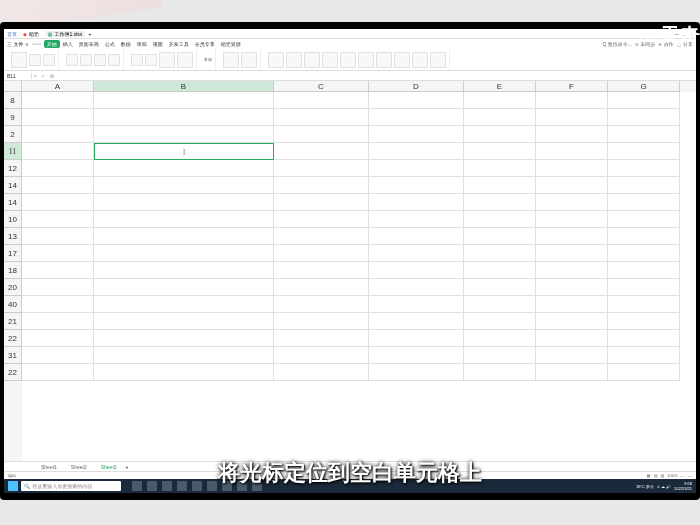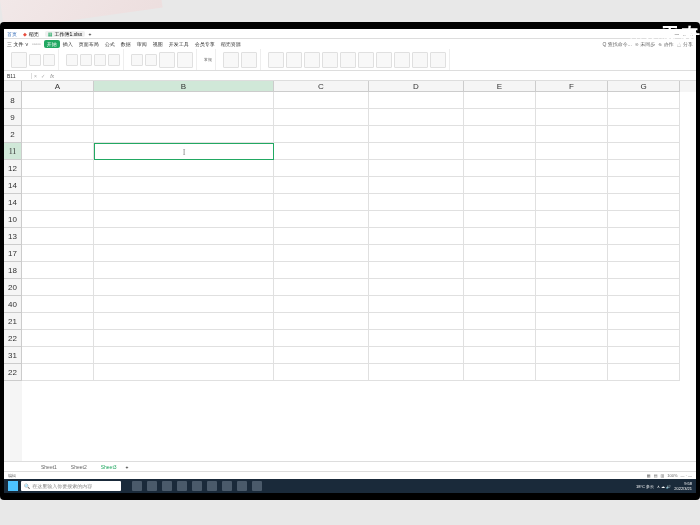--- a/index.html
+++ b/index.html
@@ -369,13 +369,14 @@
         <span>∧ ☁ 🔊</span>
         <div style="text-align:right;">
           <div>9:58</div>
           <div>2022/3/21</div>
         </div>
       </div>
     </div>
 
   </div>
 
+  <div class="subtitle">将光标定位到空白单元格上</div>
 </div>
 
 </body></html>

